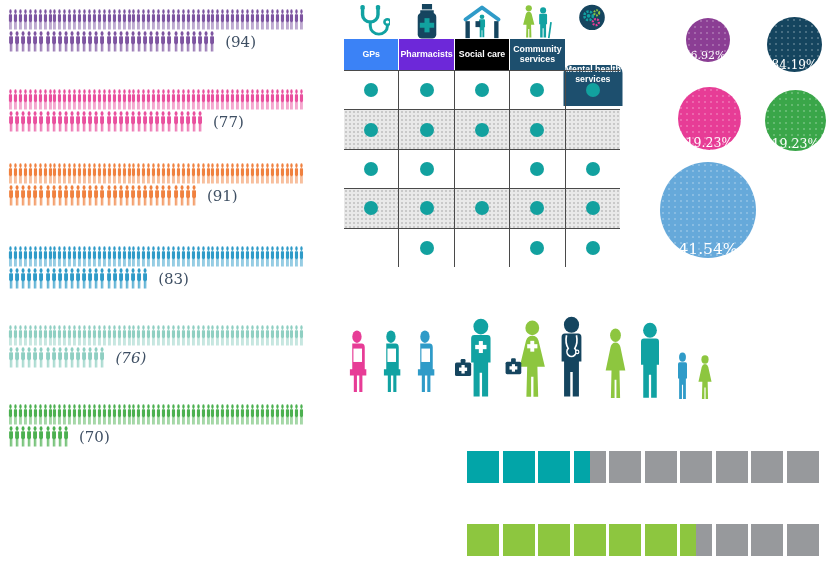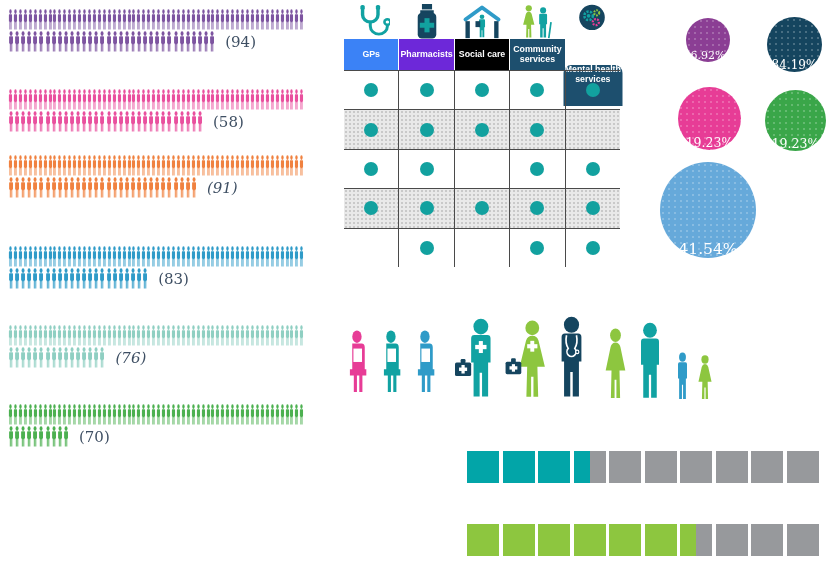--- a/index.html
+++ b/index.html
@@ -666,24 +666,24 @@
           </svg>
           <svg viewBox="0 0 12 26" width="6.1" height="21" preserveAspectRatio="none" class="pico2">
             <use href="#sym-person" fill="#e9509e"></use>
           </svg>
           <svg viewBox="0 0 12 26" width="6.1" height="21" preserveAspectRatio="none" class="pico2">
             <use href="#sym-person" fill="#e9509e"></use>
           </svg>
           <svg viewBox="0 0 12 26" width="6.1" height="21" preserveAspectRatio="none" class="pico2">
             <use href="#sym-person" fill="#e9509e"></use>
           </svg>
-          <span class="count-label">(58)</span>
+          <span class="count-label">(77)</span>
         </div>
       </div>
-      <div class="people-group" style="top: 154px; font-style: italic;">
+      <div class="people-group" style="top: 162px;">
         <div class="people-line">
           <svg viewBox="0 0 12 26" width="4.95" height="21" preserveAspectRatio="none" class="pico1">
             <use href="#sym-person" fill="#f0813f"></use>
           </svg>
           <svg viewBox="0 0 12 26" width="4.95" height="21" preserveAspectRatio="none" class="pico1">
             <use href="#sym-person" fill="#f0813f"></use>
           </svg>
           <svg viewBox="0 0 12 26" width="4.95" height="21" preserveAspectRatio="none" class="pico1">
             <use href="#sym-person" fill="#f0813f"></use>
           </svg>

